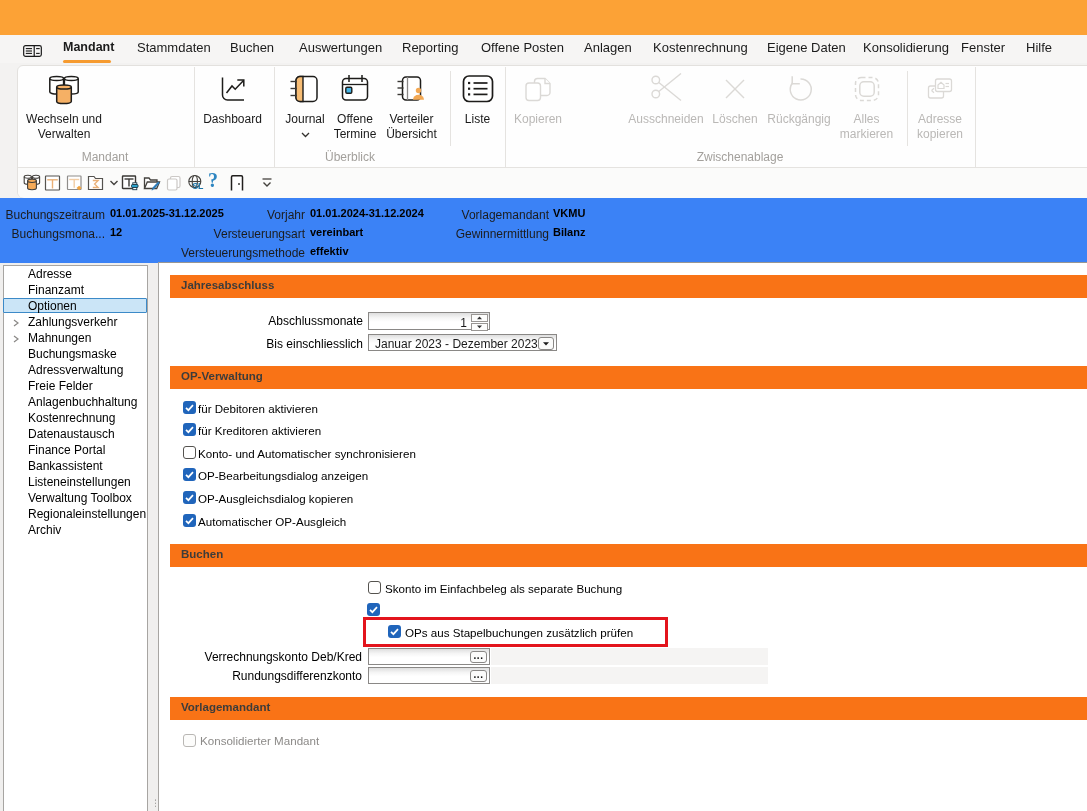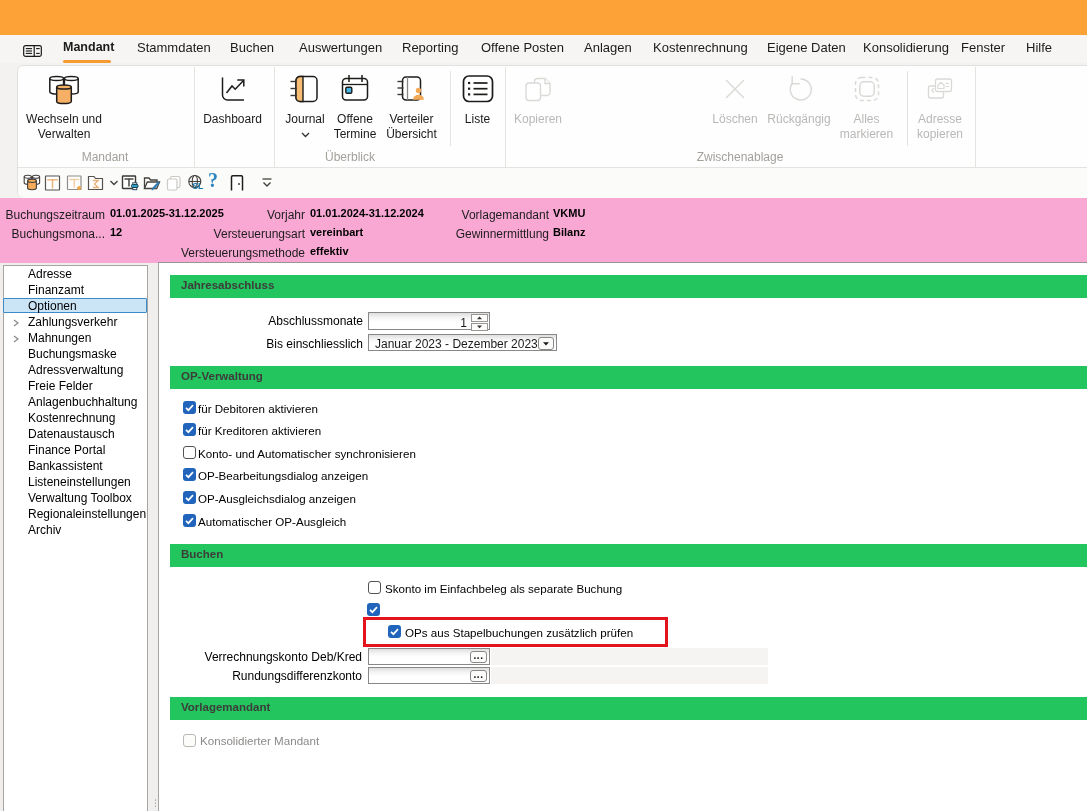--- a/index.html
+++ b/index.html
@@ -19,31 +19,31 @@
 #ribbon-divider { position:absolute; left:0; top:101px; width:1075px; height:1px; background:#e5e3e0; }
 .rbtn { position:absolute; top:0; text-align:center; }
 .rbtn .icon { margin:7px auto 0; width:32px; height:32px; }
 .rbtn .lbl { margin-top:3px; font-size:12px; line-height:15px; color:#1a1a1a; white-space:nowrap; }
 .rbtn.dis .lbl { color:#bab8b6; }
 .grplbl { position:absolute; top:84px; font-size:12px; color:#a3a09c; text-align:center; white-space:nowrap; }
 
 #smalltb { position:absolute; left:0; top:102px; width:1075px; height:30px; background:#fbfbfa; border-radius:0 0 0 6px; }
 .sic { position:absolute; top:6px; width:18px; height:18px; }
 
-#infobar { position:absolute; left:0; top:198px; width:1087px; height:65px; background:#f9a8d4; font-size:12px; }
+#infobar { position:absolute; left:0; top:198px; width:1087px; height:65px; background:#3b82f6; font-size:12px; }
 #infobar .lab { position:absolute; text-align:right; white-space:nowrap; color:#1c1c1c; }
 #infobar .val { position:absolute; font-weight:700; font-size:11px; white-space:nowrap; color:#000; }
 
 #main { position:absolute; left:0; top:263px; width:1087px; height:548px; background:#f0efee; }
 #sidebar { position:absolute; left:3px; top:2px; width:145px; height:546px; background:#fff; border:1px solid #a7a5a2; border-bottom:none; }
 .titem { position:absolute; left:24px; font-size:12px; white-space:nowrap; color:#000; }
 #tsel { position:absolute; left:-1px; top:32px; width:144px; height:15px; background:#cbe5f7; border:1px solid #3c8ac8; border-radius:1px; }
 .tchev { position:absolute; left:8px; width:8px; height:8px; }
 #content { position:absolute; left:158px; top:-1px; width:929px; height:550px; background:#fff; border-top:1px solid #989692; border-left:1px solid #a7a5a2; }
-.secbar { position:absolute; left:11px; width:918px; height:23px; background:#22c55e; }
+.secbar { position:absolute; left:11px; width:918px; height:23px; background:#f97316; }
 .secbar span { position:absolute; left:11px; top:4px; font-size:11.5px; font-weight:700; color:#3d3c3a; }
 .flabel { position:absolute; text-align:right; font-size:12px; color:#000; white-space:nowrap; }
 .cb { position:absolute; width:13px; height:13px; border-radius:3px; }
 .cb.on { background:#2065bb; }
 .cb.off { background:#fff; border:1px solid #55534f; }
 .cb.disoff { background:#fcfcfb; border:1px solid #b9b7b4; }
 .cb svg { position:absolute; left:0; top:0; }
 .cblbl { position:absolute; font-size:11.6px; color:#000; white-space:nowrap; }
 .field { position:absolute; background:linear-gradient(180deg,#dedede 0,#f5f5f5 30%,#ffffff 55%); border:1px solid #8a8886; }
 .strip { position:absolute; background:#f5f4f3; }
@@ -176,20 +176,31 @@
       <g fill="#fff" stroke="#dbd9d6" stroke-width="1.4">
         <path d="M12.5,22.5 v-14 a3,3 0 0 1 3,-3 h7.5 l5,5 v9 a3,3 0 0 1 -3,3 z"></path>
         <path d="M23,5.5 v5 h5"></path>
         <rect x="4" y="10" width="14.5" height="17.5" rx="3"></rect>
       </g>
     </svg>
     <div class="lbl">Kopieren</div>
   </div>
 
 
+  <div class="rbtn dis" style="left:605px;width:86px">
+    <svg class="icon" viewBox="0 0 32 32">
+      <g fill="none" stroke="#dbd9d6" stroke-width="1.4">
+        <circle cx="5.8" cy="7" r="3.8"></circle>
+        <circle cx="5.8" cy="21" r="3.8"></circle>
+        <line x1="8.8" y1="9.5" x2="31" y2="27.5"></line>
+        <line x1="8.8" y1="18.5" x2="31" y2="0.5"></line>
+      </g>
+    </svg>
+    <div class="lbl">Ausschneiden</div>
+  </div>
 
   <div class="rbtn dis" style="left:687px;width:60px">
     <svg class="icon" viewBox="0 0 32 32">
       <g stroke="#dbd9d6" stroke-width="1.4">
         <line x1="7" y1="7" x2="25" y2="25"></line>
         <line x1="25" y1="7" x2="7" y2="25"></line>
       </g>
     </svg>
     <div class="lbl">Löschen</div>
   </div>
@@ -414,21 +425,21 @@
         <svg width="13" height="13" viewBox="0 0 13 13">
           <polyline points="3,6.8 5.4,9.2 10,4.2" fill="none" stroke="#fff" stroke-width="1.7"></polyline>
         </svg>
       </div>
     <div class="cblbl" style="left:39px;top:206px">OP-Bearbeitungsdialog anzeigen</div>
     <div class="cb on" style="left:24px;top:228px">
         <svg width="13" height="13" viewBox="0 0 13 13">
           <polyline points="3,6.8 5.4,9.2 10,4.2" fill="none" stroke="#fff" stroke-width="1.7"></polyline>
         </svg>
       </div>
-    <div class="cblbl" style="left:39px;top:229px">OP-Ausgleichsdialog anzeigen</div>
+    <div class="cblbl" style="left:39px;top:229px">OP-Ausgleichsdialog kopieren</div>
     <div class="cb on" style="left:24px;top:251px">
         <svg width="13" height="13" viewBox="0 0 13 13">
           <polyline points="3,6.8 5.4,9.2 10,4.2" fill="none" stroke="#fff" stroke-width="1.7"></polyline>
         </svg>
       </div>
     <div class="cblbl" style="left:39px;top:252px">Automatischer OP-Ausgleich</div>
 
     <div class="cb off" style="left:209px;top:318px"></div>
     <div class="cblbl" style="left:226px;top:319px">Skonto im Einfachbeleg als separate Buchung</div>
     <div class="cb on" style="left:208px;top:340px">

